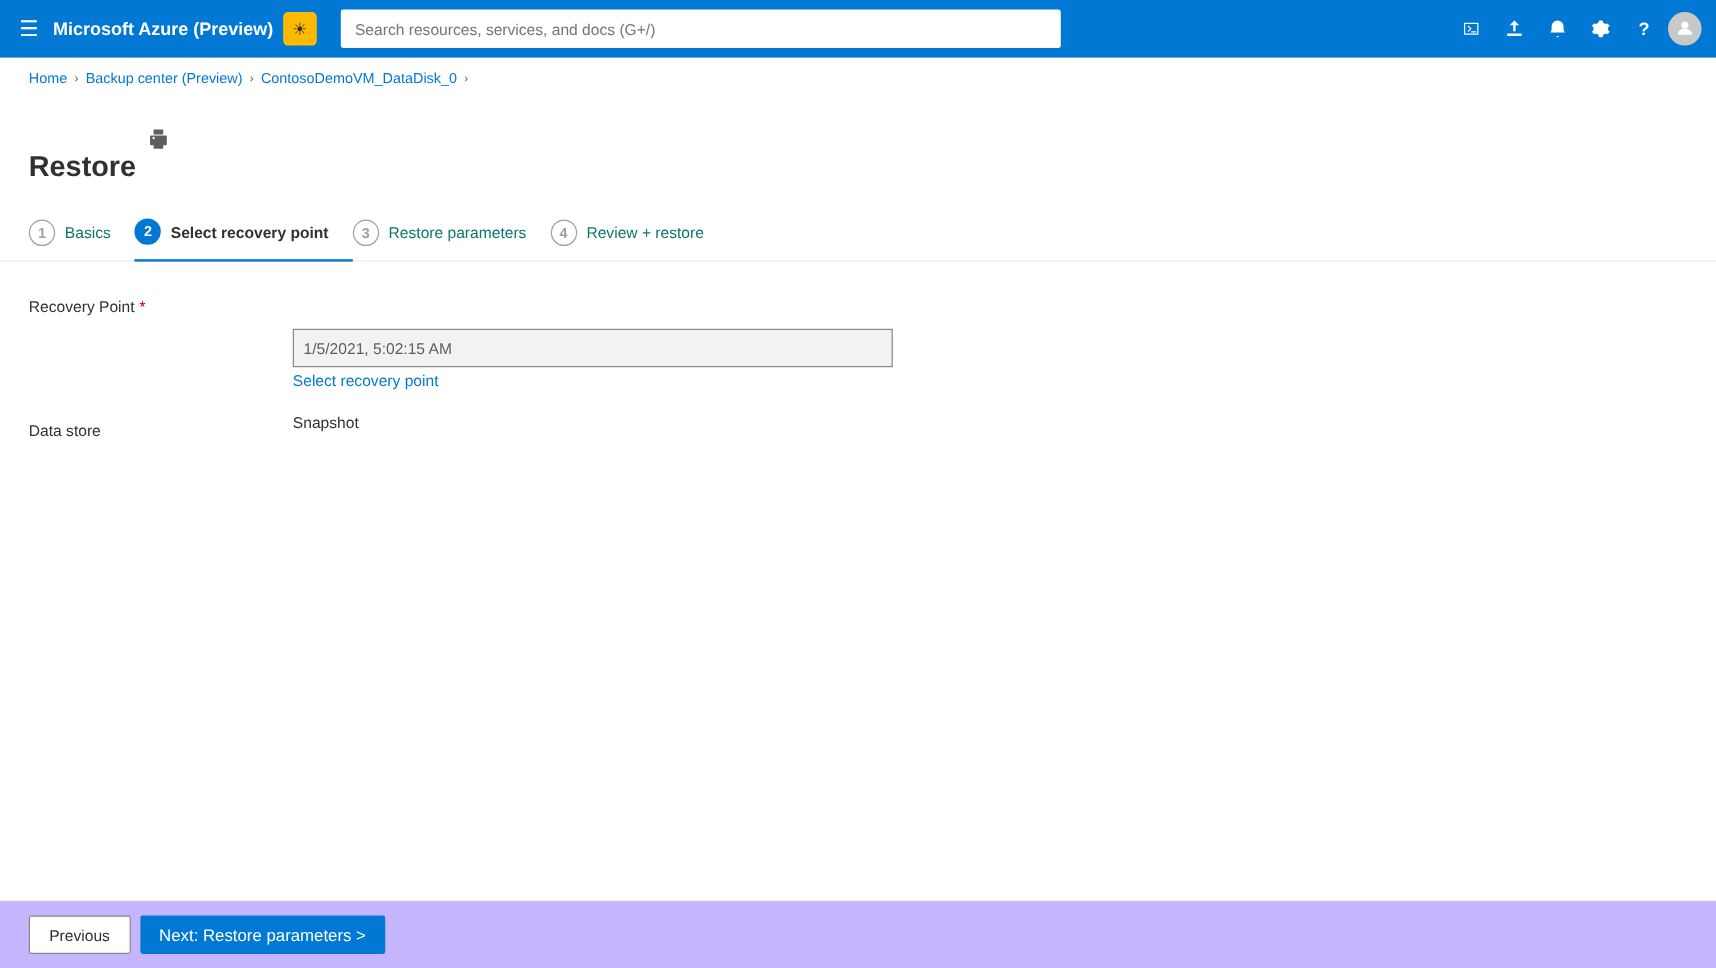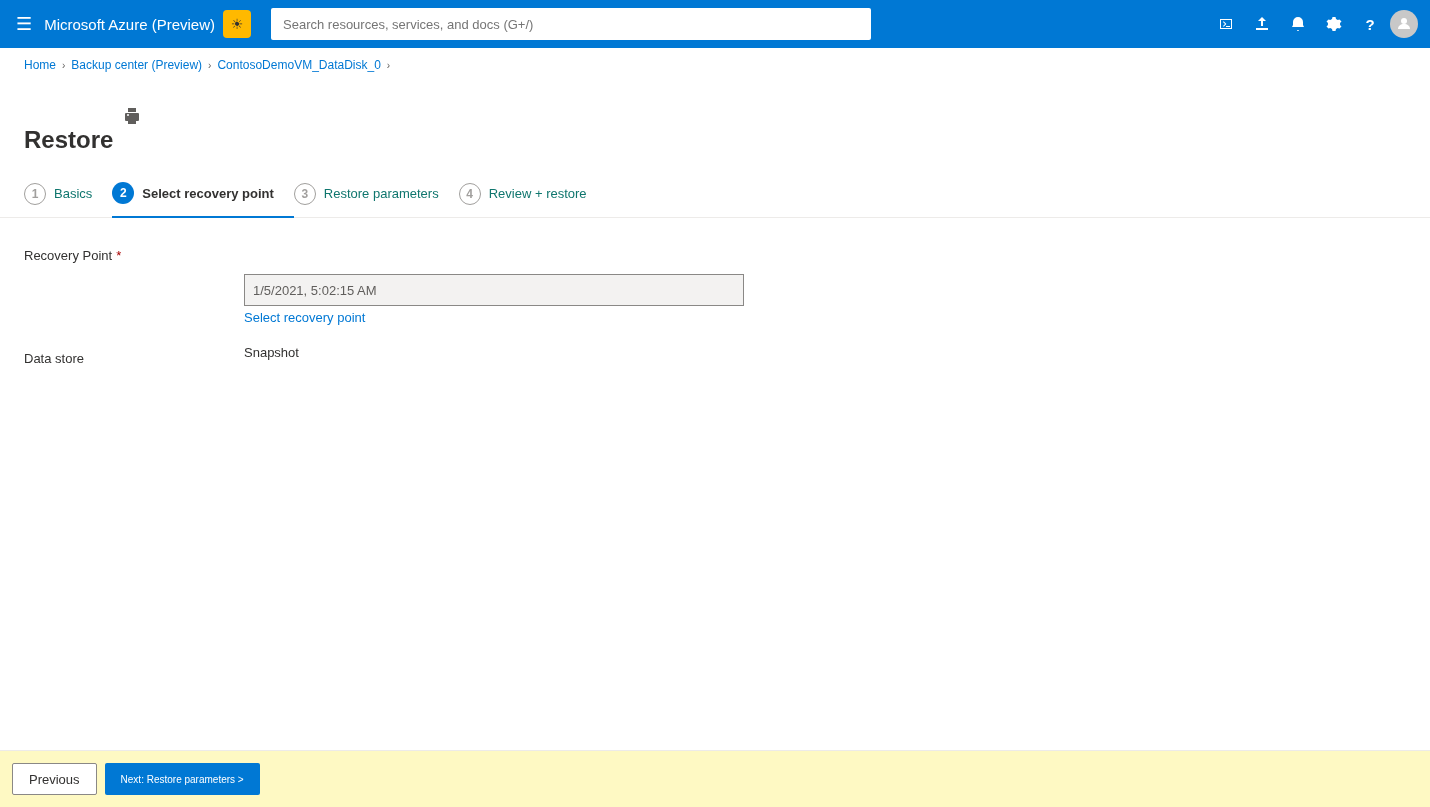--- a/index.html
+++ b/index.html
@@ -9,21 +9,21 @@
     .topbar {
       background: #0078d4;
       height: 48px;
       display: flex;
       align-items: center;
       padding: 0 12px;
       gap: 8px;
       flex-shrink: 0;
     }
     .topbar-menu-icon { color: #fff; font-size: 18px; cursor: pointer; padding: 4px; }
-    .topbar-title { color: #fff; font-size: 15px; font-weight: 400; white-space: nowrap; }
+    .topbar-title { color: #fff; font-size: 15px; font-weight: 700; white-space: nowrap; }
     .topbar-badge {
       background: #ffb900;
       border-radius: 4px;
       width: 28px; height: 28px;
       display: flex; align-items: center; justify-content: center;
       font-size: 14px;
     }
     .topbar-search {
       flex: 1;
       max-width: 600px;
@@ -182,43 +182,43 @@
     }
     .form-value {
       font-size: 13px;
       color: #323130;
       padding-top: 6px;
     }
 
     
     .bottom-bar {
       border-top: 1px solid #edebe9;
-      padding: 12px 12px;
+      padding: 12px 24px;
       display: flex;
       align-items: center;
       gap: 8px;
       flex-shrink: 0;
-      background: #fef9c3;
+      background: #c4b5fd;
     }
     .btn-secondary {
       border: 1px solid #8a8886;
       background: #fff;
       color: #323130;
       padding: 6px 16px;
       font-size: 13px;
       cursor: pointer;
       border-radius: 2px;
       height: 32px;
     }
     .btn-primary {
       border: none;
       background: #0078d4;
       color: #fff;
       padding: 6px 16px;
-      font-size: 10px;
+      font-size: 14px;
       cursor: pointer;
       border-radius: 2px;
       height: 32px;
     }
   </style>
 </head>
 <body>
 
 <div class="topbar">
   <span class="topbar-menu-icon">☰</span>

